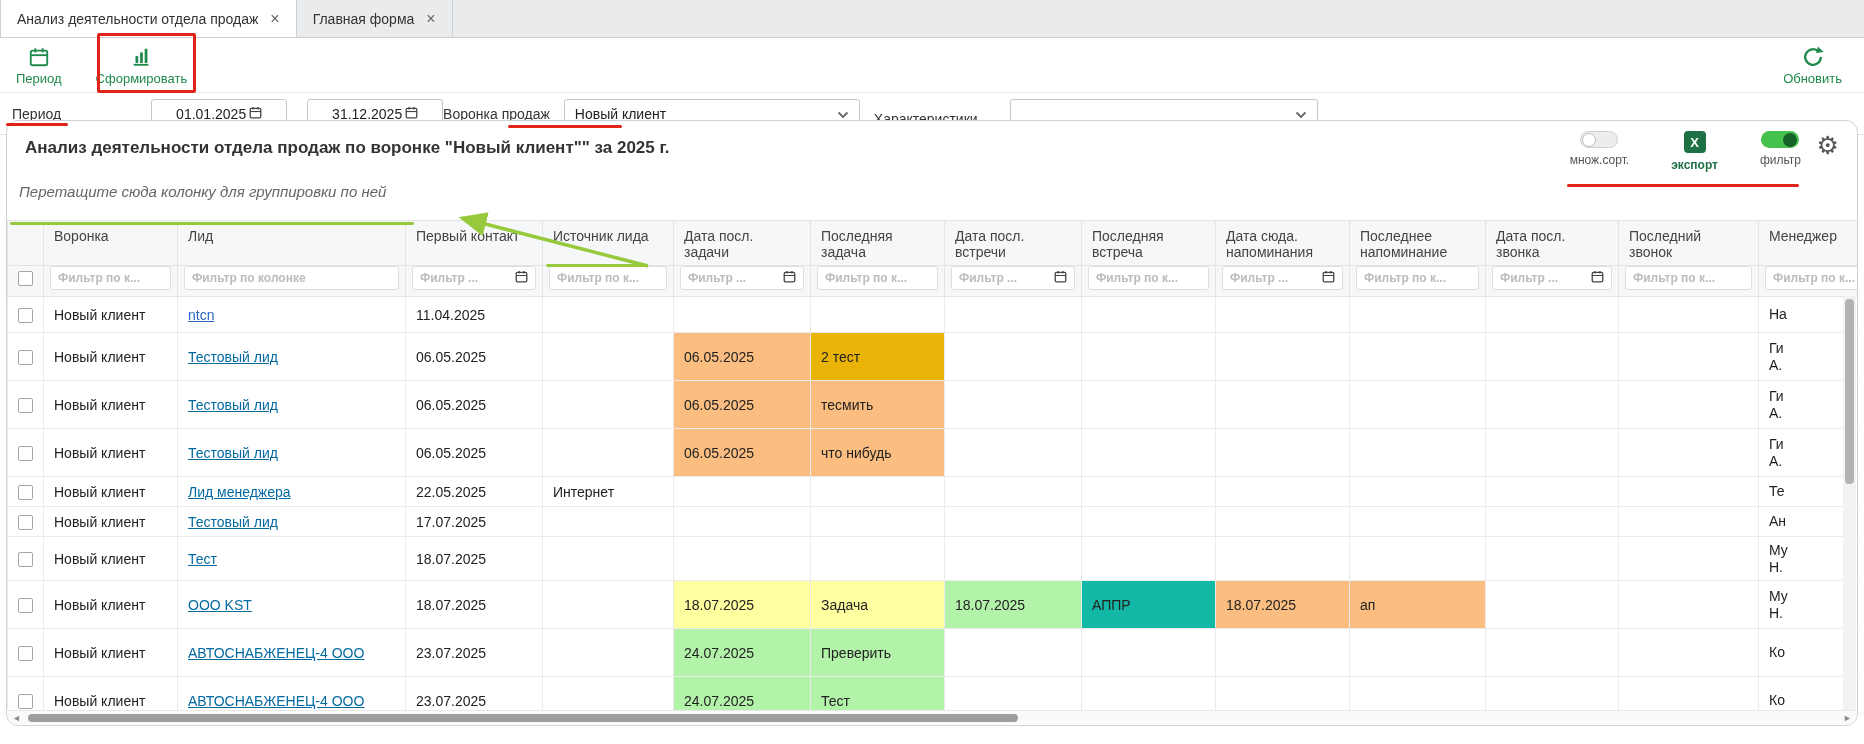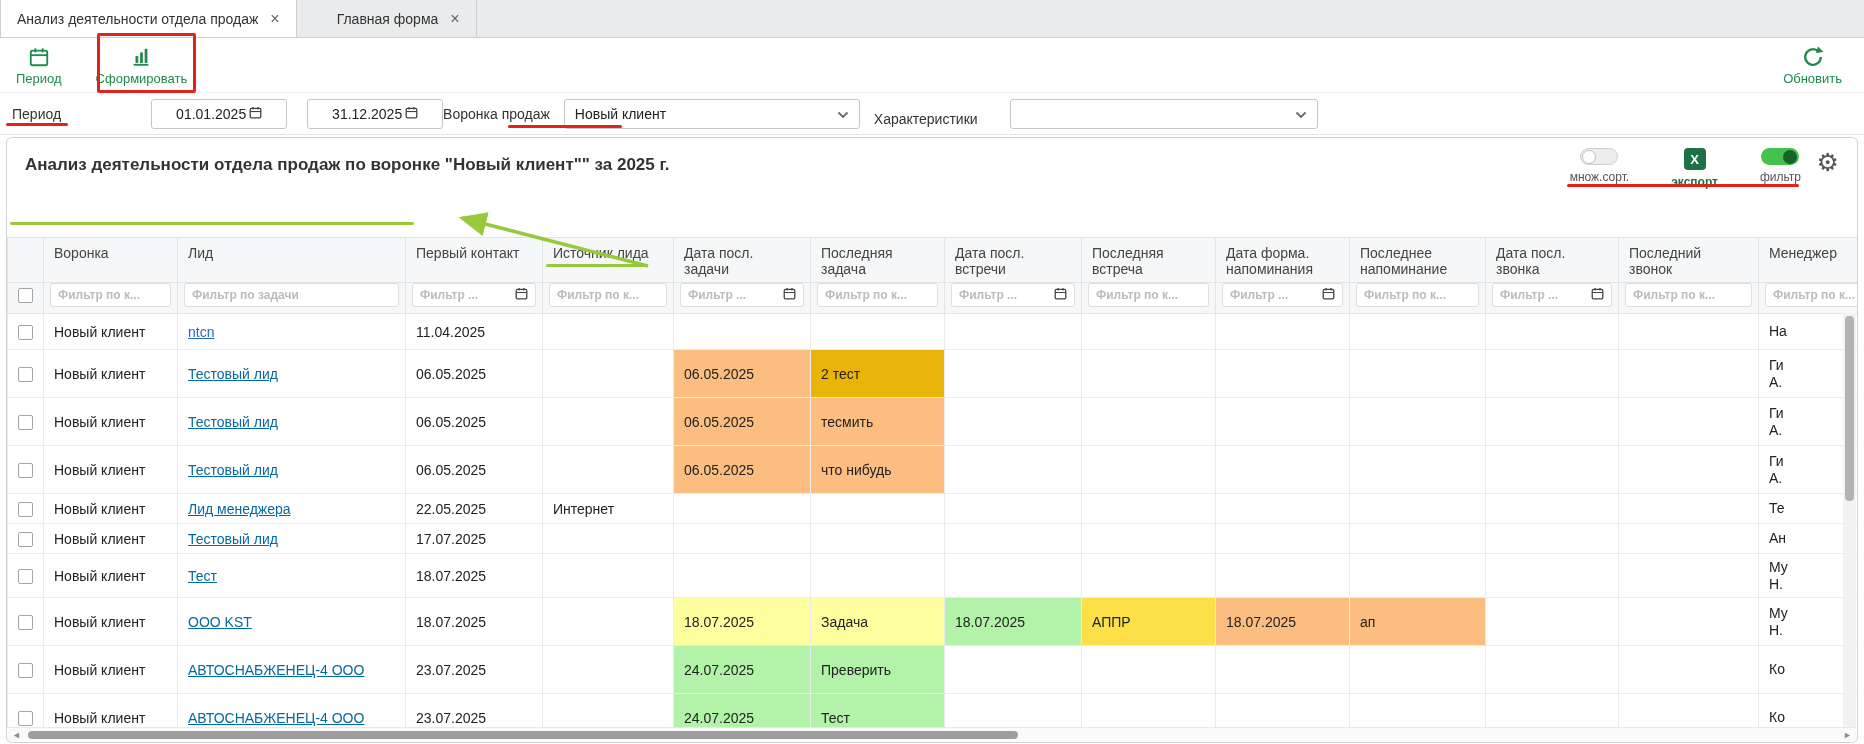--- a/index.html
+++ b/index.html
@@ -1,21 +1,21 @@
 <!DOCTYPE html>
 <html><head>
 <meta charset="utf-8">
 <style>
   * { box-sizing: border-box; margin: 0; padding: 0; }
   html, body { width: 1864px; height: 744px; background: #fff;
     font-family: "Liberation Sans", "DejaVu Sans", sans-serif; overflow: hidden; }
   .app { position: relative; width: 1864px; height: 744px; background: #fff; }
 
   
-  .tabbar { height: 38px; background: #e9ebed; border-bottom: 1px solid #cdd0d3; display: flex; gap: 24px; }
+  .tabbar { height: 38px; background: #e9ebed; border-bottom: 1px solid #cdd0d3; display: flex; }
   .tab { display: flex; align-items: center; padding: 0 16px; font-size: 14px; color: #333;
          border-right: 1px solid #cdd0d3; cursor: pointer; }
   .tab.active { background: #fff; border-left: 1px solid #cdd0d3; }
   .tab-close { margin-left: 12px; color: #666; font-size: 16px; line-height: 1; }
 
   
   .toolbar { height: 55px; background: #fff; display: flex; align-items: center;
              padding: 0 16px; border-bottom: 1px solid #ececec; }
   .tool-btn { display: flex; flex-direction: column; align-items: center; margin-right: 34px;
               color: #1f8a4c; font-size: 13px; cursor: pointer; }
@@ -31,22 +31,22 @@
                padding: 0 24px; background: #fff; color: #222; }
   .dateinput.to { margin-left: 20px; }
   .flabel.funnel { }
   .flabel.char { margin-left: 14px; margin-top: 10px; }
   .sel { width: 296px; height: 30px; border: 1px solid #c6c6c6; border-radius: 3px;
          display: flex; align-items: center; justify-content: space-between;
          padding: 0 10px; margin-left: 14px; background: #fff; color: #222; }
   .sel.char-sel { margin-left: 32px; width: 308px; }
 
   
-  .panel { position: absolute; left: 6px; right: 6px; top: 137px; height: 606px;
-           border: 1px solid #cfd2d5; border-radius: 6px; background: #fff; overflow: hidden; }
+  .panel { position: absolute; left: 6px; right: 6px; top: 120px; height: 606px;
+           border: 1px solid #cfd2d5; border-radius: 12px; background: #fff; overflow: hidden; }
   .panel-head { position: relative; height: 52px; }
   .title { position: absolute; left: 18px; top: 17px; font-size: 17px; font-weight: 600; color: #333; }
   .head-controls { position: absolute; right: 56px; top: 10px; display: flex; align-items: flex-start; }
   .ctl { display: flex; flex-direction: column; align-items: center; margin-left: 42px; }
   .toggle { width: 38px; height: 17px; border-radius: 9px; position: relative; cursor: pointer; }
   .toggle.off { background: #ededed; border: 1px solid #cfcfcf; }
   .toggle.off .knob { position: absolute; left: 1px; top: 0.5px; width: 14px; height: 14px;
                       border-radius: 50%; background: #fff; border: 1px solid #c0c0c0; }
   .toggle.on { background: #45c24d; }
   .toggle.on .knob { position: absolute; right: 2px; top: 1.5px; width: 14px; height: 14px;
@@ -200,20 +200,23 @@
         <div class="ctl">
           <span class="toggle on">
               <span class="knob"></span>
             </span>
           <span class="ctl-label">фильтр</span>
         </div>
       </div>
       <span class="gear">⚙</span>
     </div>
 
+    <div class="group-hint">
+      <span>Перетащите сюда колонку для группировки по ней</span>
+    </div>
 
     <div class="grid-wrap">
       <table class="grid">
           <colgroup>
             <col style="width:36px">
             <col style="width:134px">
             <col style="width:228px">
             <col style="width:137px">
             <col style="width:131px">
             <col style="width:137px">
@@ -230,36 +233,36 @@
             <tr class="lbl-row">
               <th class="cb-col"></th>
               <th>Воронка</th>
               <th>Лид</th>
               <th>Первый контакт</th>
               <th>Источник лида</th>
               <th>Дата посл. задачи</th>
               <th>Последняя задача</th>
               <th>Дата посл. встречи</th>
               <th>Последняя встреча</th>
-              <th>Дата форма. напоминания</th>
+              <th>Дата сюда. напоминания</th>
               <th>Последнее напоминание</th>
               <th>Дата посл. звонка</th>
               <th>Последний звонок</th>
               <th>Менеджер</th>
             </tr>
             <tr class="flt-row">
               <th class="cb-col"><span class="cb"></span></th>
               <th>
                 <span class="fbox">
                   <span class="ph">Фильтр по к...</span>
                 </span>
               </th>
               <th>
                 <span class="fbox">
-                  <span class="ph">Фильтр по задачи</span>
+                  <span class="ph">Фильтр по колонке</span>
                 </span>
               </th>
               <th>
                 <span class="fbox">
                   <span class="ph">Фильтр ...</span>
                   <span class="cal-ic"><svg width="13" height="13" viewBox="0 0 16 16">
                       <rect x="1.5" y="3" width="13" height="11.5" rx="1.5" fill="none" stroke="#444" stroke-width="1.6"></rect>
                       <line x1="1.5" y1="6.8" x2="14.5" y2="6.8" stroke="#444" stroke-width="1.4"></line>
                       <line x1="5" y1="1.2" x2="5" y2="4.2" stroke="#444" stroke-width="1.6"></line>
                       <line x1="11" y1="1.2" x2="11" y2="4.2" stroke="#444" stroke-width="1.6"></line>
@@ -461,21 +464,21 @@
             </tr>
             <tr style="height:48px">
               <td class="cb-col"><span class="cb"></span></td>
               <td class="c-funnel">Новый клиент</td>
               <td class="c-lead"><a class="lead-link">ООО KST</a></td>
               <td class="c-first_contact">18.07.2025</td>
               <td class="c-source"></td>
               <td class="c-last_task_date" style="background:#feff9e">18.07.2025</td>
               <td class="c-last_task" style="background:#feff9e">Задача</td>
               <td class="c-last_meeting_date" style="background:#b2f2a9">18.07.2025</td>
-              <td class="c-last_meeting" style="background:#fde047">АППР</td>
+              <td class="c-last_meeting" style="background:#14b8a6">АППР</td>
               <td class="c-last_reminder_date" style="background:#fbbe80">18.07.2025</td>
               <td class="c-last_reminder" style="background:#fbbe80">ап</td>
               <td class="c-last_call_date"></td>
               <td class="c-last_call"></td>
               <td class="c-manager">Му
 Н.</td>
             </tr>
             <tr style="height:48px">
               <td class="cb-col"><span class="cb"></span></td>
               <td class="c-funnel">Новый клиент</td>

